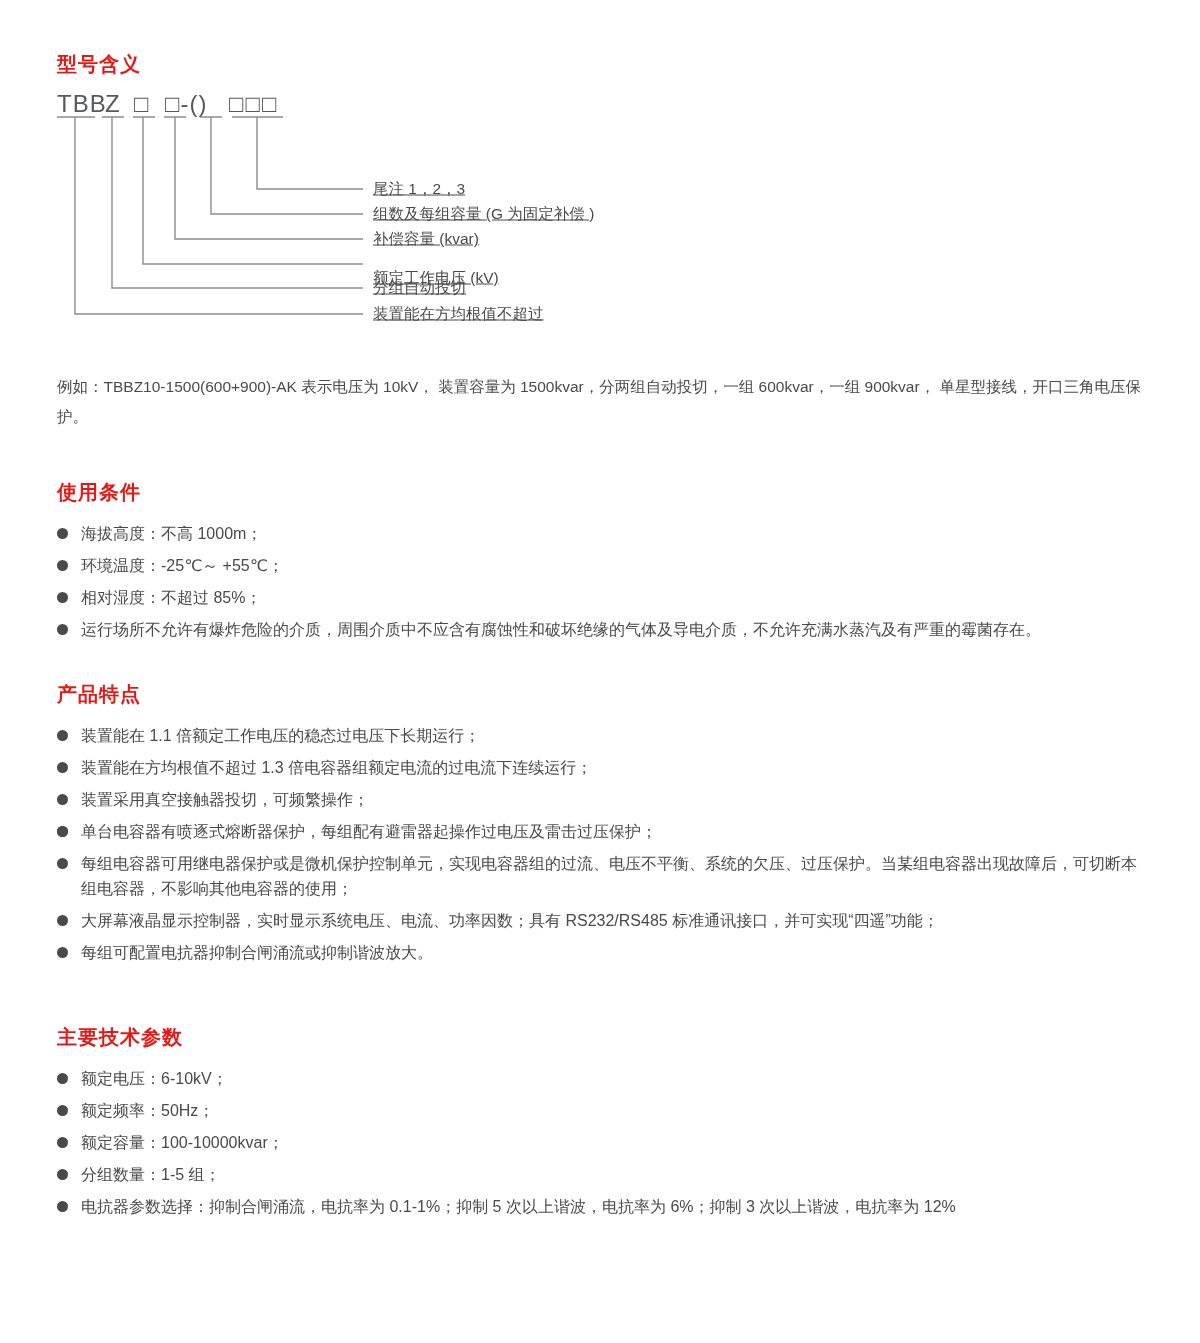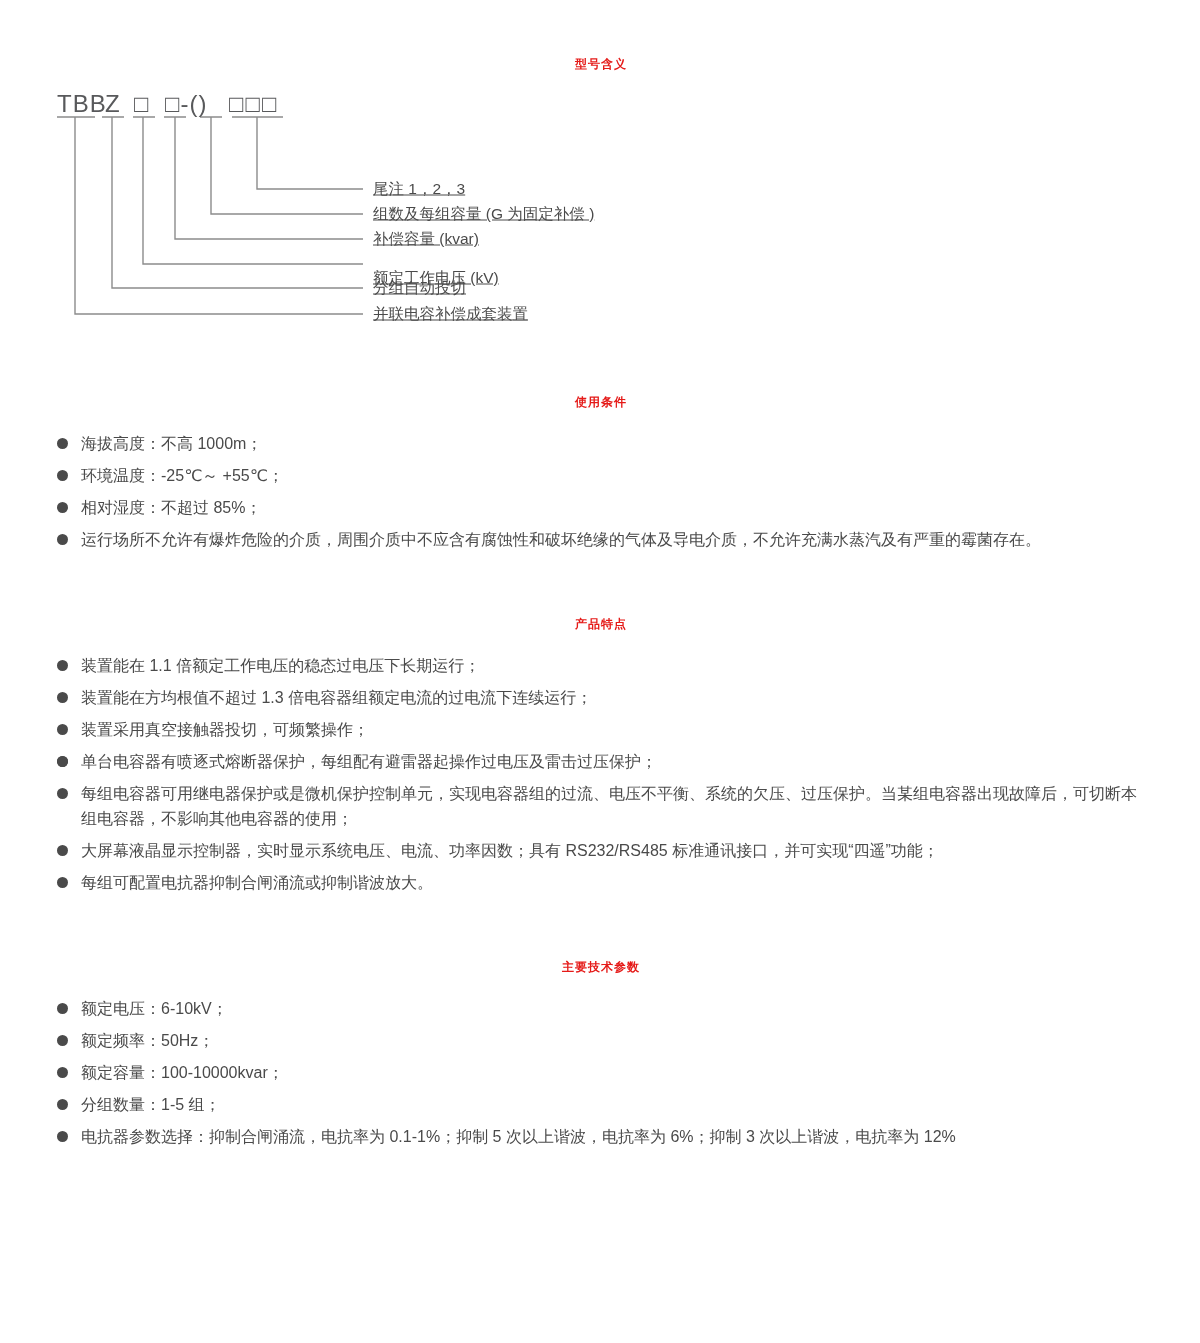--- a/index.html
+++ b/index.html
@@ -10,22 +10,22 @@
   }
   *{box-sizing:border-box;}
   html,body{margin:0;padding:0;}
   body{
     width:1200px;height:1343px;background:#ffffff;overflow:hidden;
     font-family:"Liberation Sans","DejaVu Sans",sans-serif;
     color:var(--ink);
   }
   .page{padding:52px 55px 0 57px;}
   .sec-title{
-    font-size:12px;font-weight:700;color:var(--red);
-    margin:0;letter-spacing:1px;line-height:24px;text-align:center;
+    font-size:20px;font-weight:700;color:var(--red);
+    margin:0;letter-spacing:1px;line-height:24px;
   }
   
   .diagram{position:relative;height:252px;margin-top:14px;}
   .diagram svg{position:absolute;left:0;top:0;}
   .diagram svg path{stroke:var(--line);stroke-width:1.4;fill:none;}
   .seg{position:absolute;top:0;font-size:24px;color:var(--model-ink);white-space:nowrap;}
   .seg-1{left:0;letter-spacing:1px;}
   .seg-2{left:48px;}
   .seg-3{left:77px;}
   .seg-4{left:108px;letter-spacing:1px;}
@@ -36,21 +36,21 @@
   }
   .dl-0{top:99px}.dl-1{top:124px}.dl-2{top:149px}
   .dl-3{top:188px}.dl-4{top:198px}.dl-5{top:224px}
   
   .example{
     margin:30px 0 0;font-size:15.5px;line-height:30px;
     color:var(--ink);max-width:1090px;
   }
   
   .sec-usage .sec-title{margin-top:48px;}
-  .sec-features .sec-title{margin-top:60px;}
+  .sec-features .sec-title{margin-top:40px;}
   .sec-params .sec-title{margin-top:60px;}
   ul.blist{list-style:none;margin:17px 0 0;padding:0;max-width:1092px;}
   li.bitem{
     position:relative;padding-left:24px;
     font-size:16px;line-height:25px;margin-bottom:7px;
   }
   .bullet{
     position:absolute;left:0;top:7px;width:11px;height:11px;
     border-radius:50%;background:var(--ink);
   }
@@ -80,23 +80,24 @@
       <div class="seg seg-2">Z</div>
       <div class="seg seg-3">□</div>
       <div class="seg seg-4">□-()</div>
       <div class="seg seg-5">□□□</div>
 
       <div class="dlabel dl-0">尾注 1，2，3</div>
       <div class="dlabel dl-1">组数及每组容量 (G 为固定补偿 )</div>
       <div class="dlabel dl-2">补偿容量 (kvar)</div>
       <div class="dlabel dl-3">额定工作电压 (kV)</div>
       <div class="dlabel dl-4">分组自动投切</div>
-      <div class="dlabel dl-5">并联电容补偿成套装置</div>
+      <div class="dlabel dl-5">装置能在方均根值不超过</div>
     </div>
 
+    <p class="example">例如：TBBZ10-1500(600+900)-AK 表示电压为 10kV， 装置容量为 1500kvar，分两组自动投切，一组 600kvar，一组 900kvar， 单星型接线，开口三角电压保护。</p>
   </section>
 
   <section class="sec sec-usage">
     <h2 class="sec-title">使用条件</h2>
     <ul class="blist">
 
         <li class="bitem">
           <span class="bullet"></span>
           <span>海拔高度：不高 1000m；</span>
         </li>

